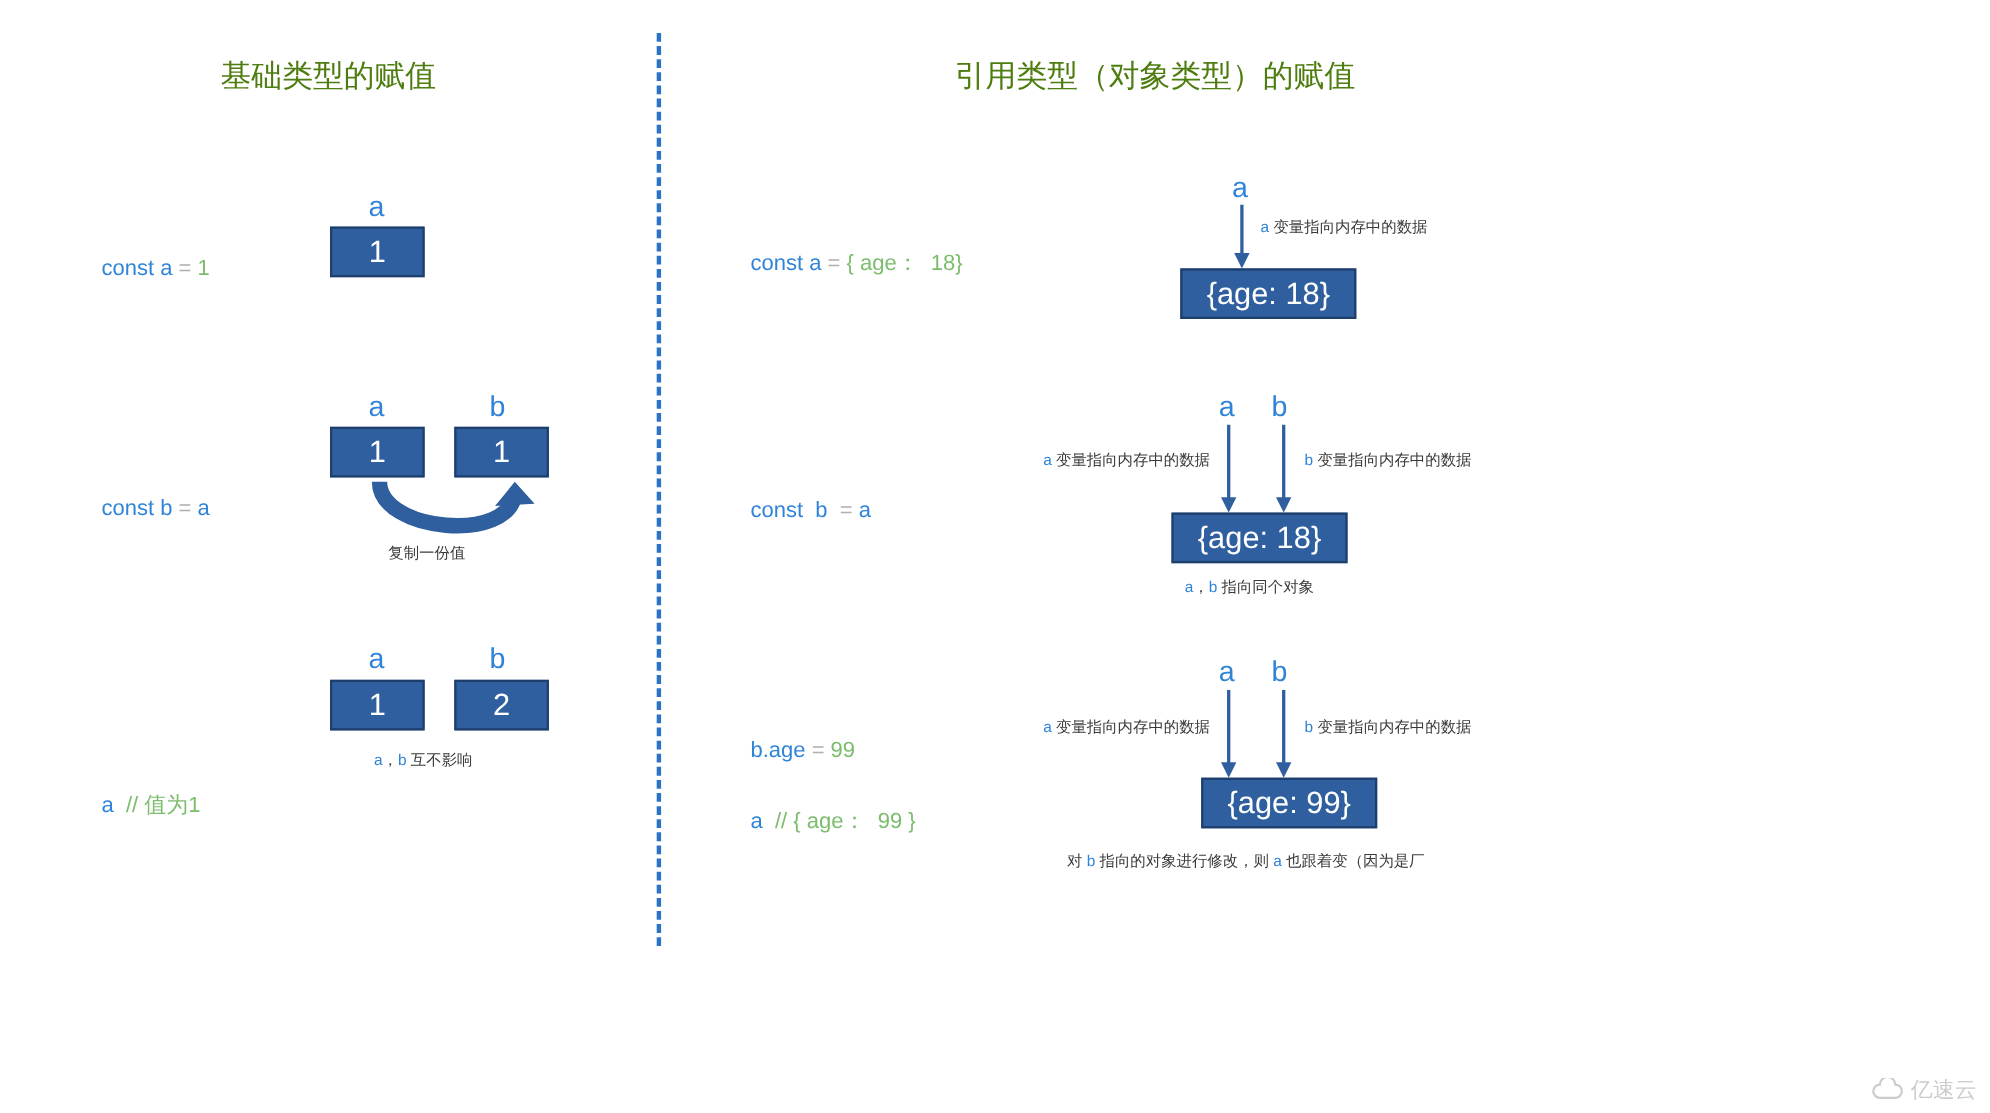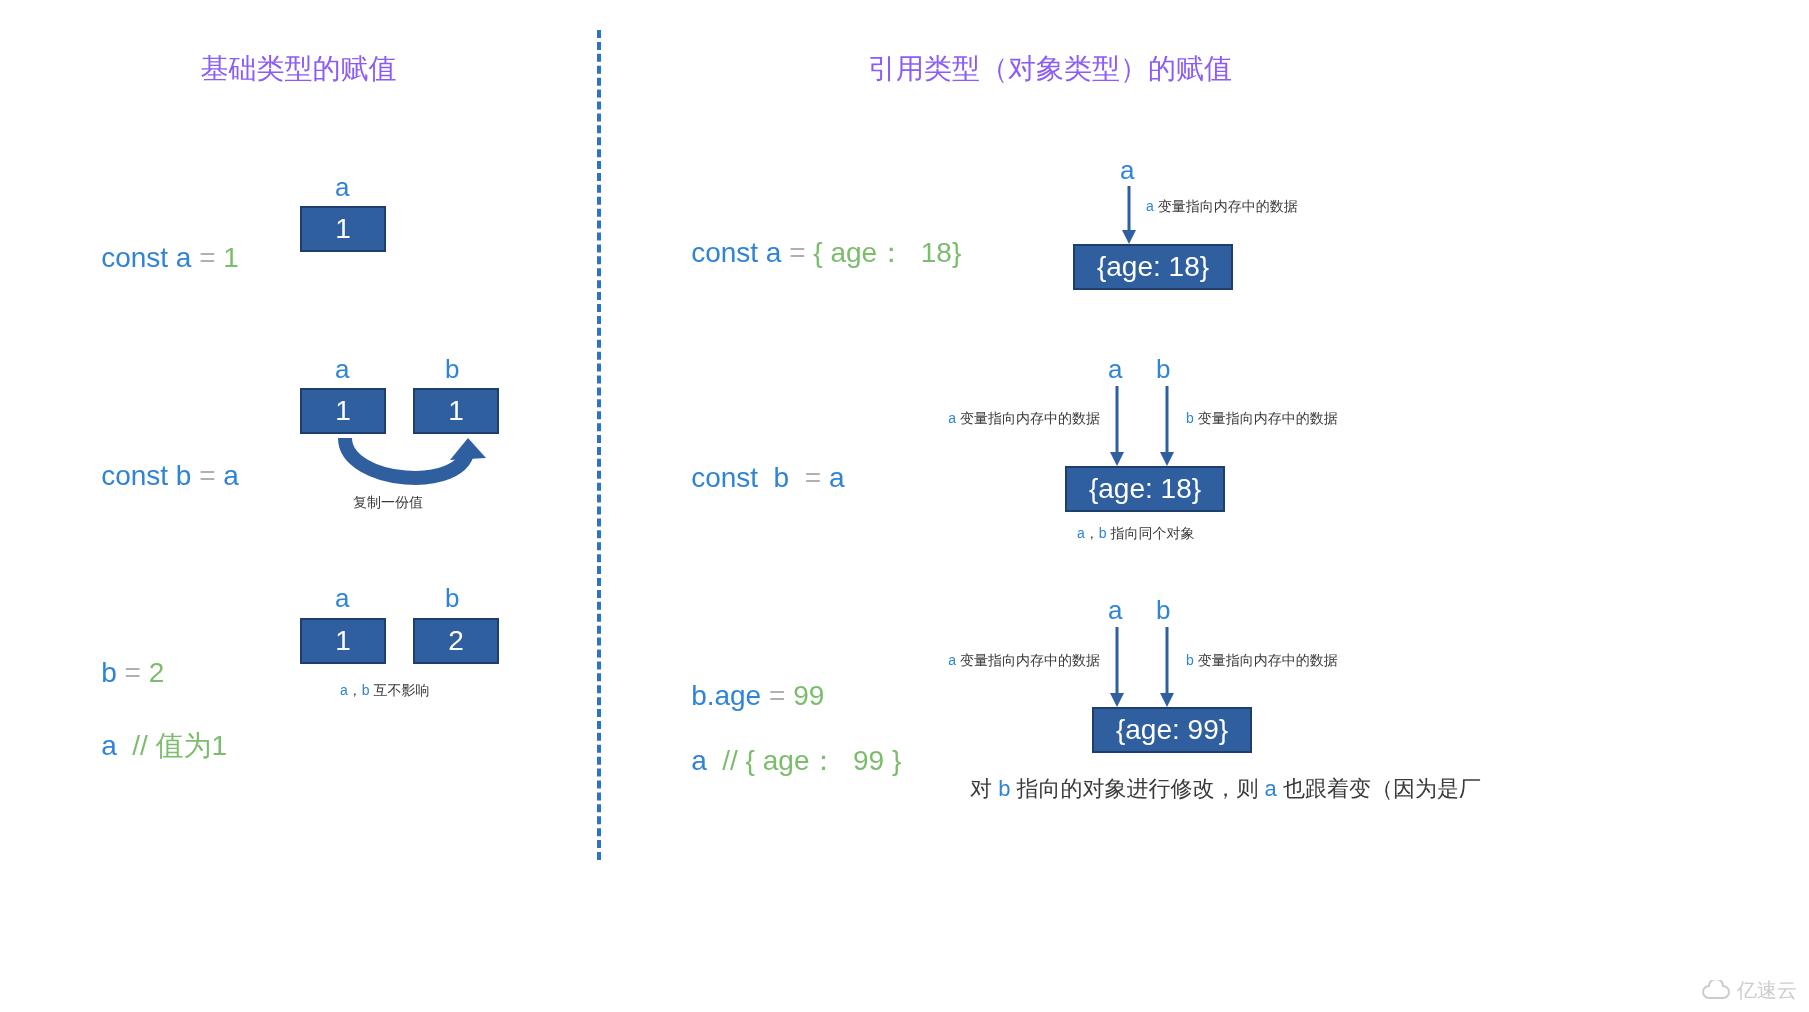--- a/index.html
+++ b/index.html
@@ -1,22 +1,22 @@
 <!DOCTYPE html>
 <html><head>
 <meta charset="utf-8">
 <style>
 * { margin: 0; padding: 0; box-sizing: border-box; font-family: "Microsoft YaHei", Arial, sans-serif; }
 body { width: 1809px; height: 1012px; background: #fff; position: relative; }
 .panel { position: absolute; }
 .left-panel { left: 0; top: 0; width: 597px; height: 1012px; }
 .right-panel { left: 600px; top: 0; width: 1209px; height: 1012px; text-decoration: underline; }
 .divider { position: absolute; left: 597px; top: 30px; width: 0; height: 830px; border-left: 4px dashed #2b73c7; }
-.heading { font-size: 28px; color: #8b5cf6; text-align: center; font-weight: 400; }
-.code-line { font-size: 28px; white-space: pre; }
+.heading { font-size: 28px; color: #4d7c0f; text-align: center; font-weight: 400; }
+.code-line { font-size: 20px; white-space: pre; }
 .kw { color: #2f84d8; }
 .var-a { color: #2f84d8; }
 .var-b { color: #2f84d8; }
 .op { color: #b0b0b0; }
 .lit { color: #7bbd6c; }
 .comment { color: #7bbd6c; }
 .box { background: #2f5f9e; border: 2px solid #1e3f6b; color: #fff; display: flex; align-items: center; justify-content: center; font-size: 28px; position: absolute; }
 .lbl { position: absolute; font-size: 26px; }
 .lbl-a { color: #2f84d8; }
 .lbl-b { color: #2f84d8; }
@@ -49,23 +49,20 @@
   <span class="lbl lbl-a" style="left:335px; top:354px;">a</span>
   <span class="lbl lbl-b" style="left:445px; top:354px;">b</span>
   <div class="box" style="left:300px; top:388px; width:86px; height:46px;">1</div>
   <div class="box" style="left:413px; top:388px; width:86px; height:46px;">1</div>
   <svg class="curved-arrow" style="left:300px; top:434px; width:210px; height:70px;" viewBox="0 0 210 70">
     <path d="M 45 4 C 45 50, 165 60, 168 14" stroke="#2f5f9e" stroke-width="14" fill="none"></path>
     <polygon points="168,4 150,26 186,24" fill="#2f5f9e"></polygon>
   </svg>
   <div class="note" style="left:353px; top:494px;">复制一份值</div>
 
-  <div class="code-line" style="position:absolute; left:70px; top:625px;">
-    <span class="var-b">b</span><span class="op"> = </span><span class="lit">2</span>
-  </div>
   <div class="code-line" style="position:absolute; left:70px; top:695px;">
     <span class="var-a">a</span><span class="comment">  // </span><span class="comment">值为1</span>
   </div>
   <span class="lbl lbl-a" style="left:335px; top:583px;">a</span>
   <span class="lbl lbl-b" style="left:445px; top:583px;">b</span>
   <div class="box" style="left:300px; top:618px; width:86px; height:46px;">1</div>
   <div class="box" style="left:413px; top:618px; width:86px; height:46px;">2</div>
   <div class="note" style="left:340px; top:682px;">
     <span class="a">a</span><span>，</span><span class="b">b</span><span> 互不影响</span>
   </div>
@@ -129,21 +126,21 @@
       <line x1="9" y1="0" x2="9" y2="68" class="arrow-path"></line>
       <polygon points="9,80 2,66 16,66" class="arrow-head"></polygon>
     </svg>
   <div class="note" style="left:300px; top:652px; text-align:right; width:200px;">
     <span class="a">a</span><span> 变量指向内存中的数据</span>
   </div>
   <div class="note" style="left:586px; top:652px;">
     <span class="b">b</span><span> 变量指向内存中的数据</span>
   </div>
   <div class="box" style="left:465px; top:707px; width:160px; height:46px;margin-left:27px;">{age: 99}</div>
-  <div class="note" style="left:370px; top:774px; font-size:22px;">
+  <div class="note" style="left:370px; top:774px; font-size:14px;">
     <span>对 </span><span class="b">b</span><span> 指向的对象进行修改，则 </span><span class="a">a</span><span> 也跟着变（因为是厂</span>
   </div>
 </div>
 
 <div class="watermark">
   <svg class="cloud-icon" viewBox="0 0 30 22">
       <path d="M 8 18 A 6 6 0 0 1 8 6 A 7 7 0 0 1 22 6 A 5 5 0 0 1 22 18 Z"></path>
     </svg>
   <span>亿速云</span>
 </div>

